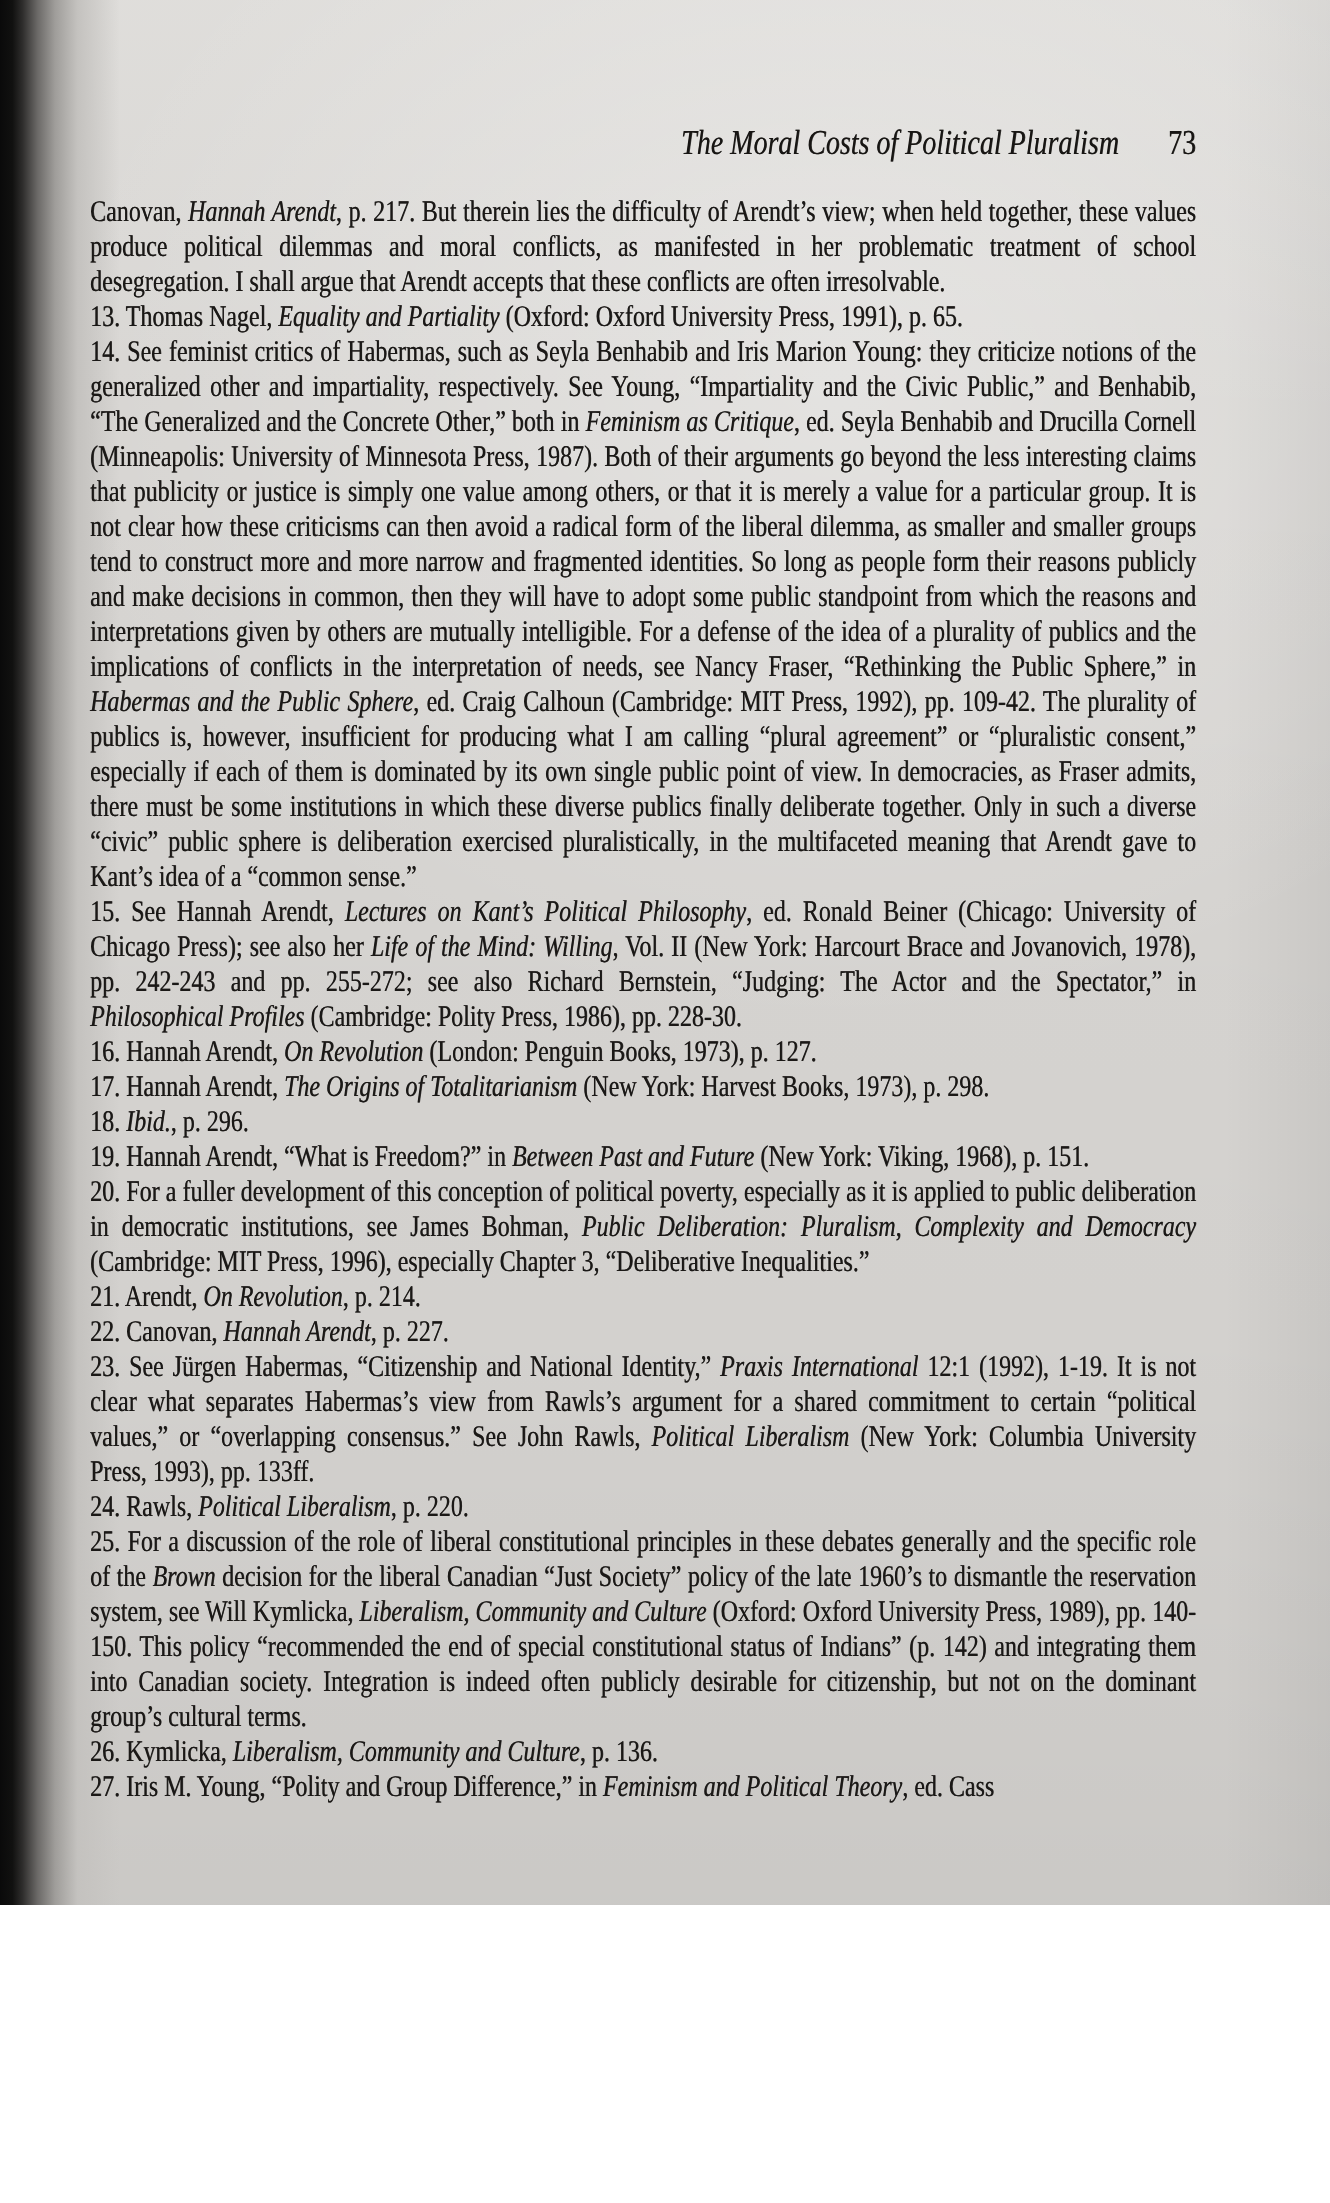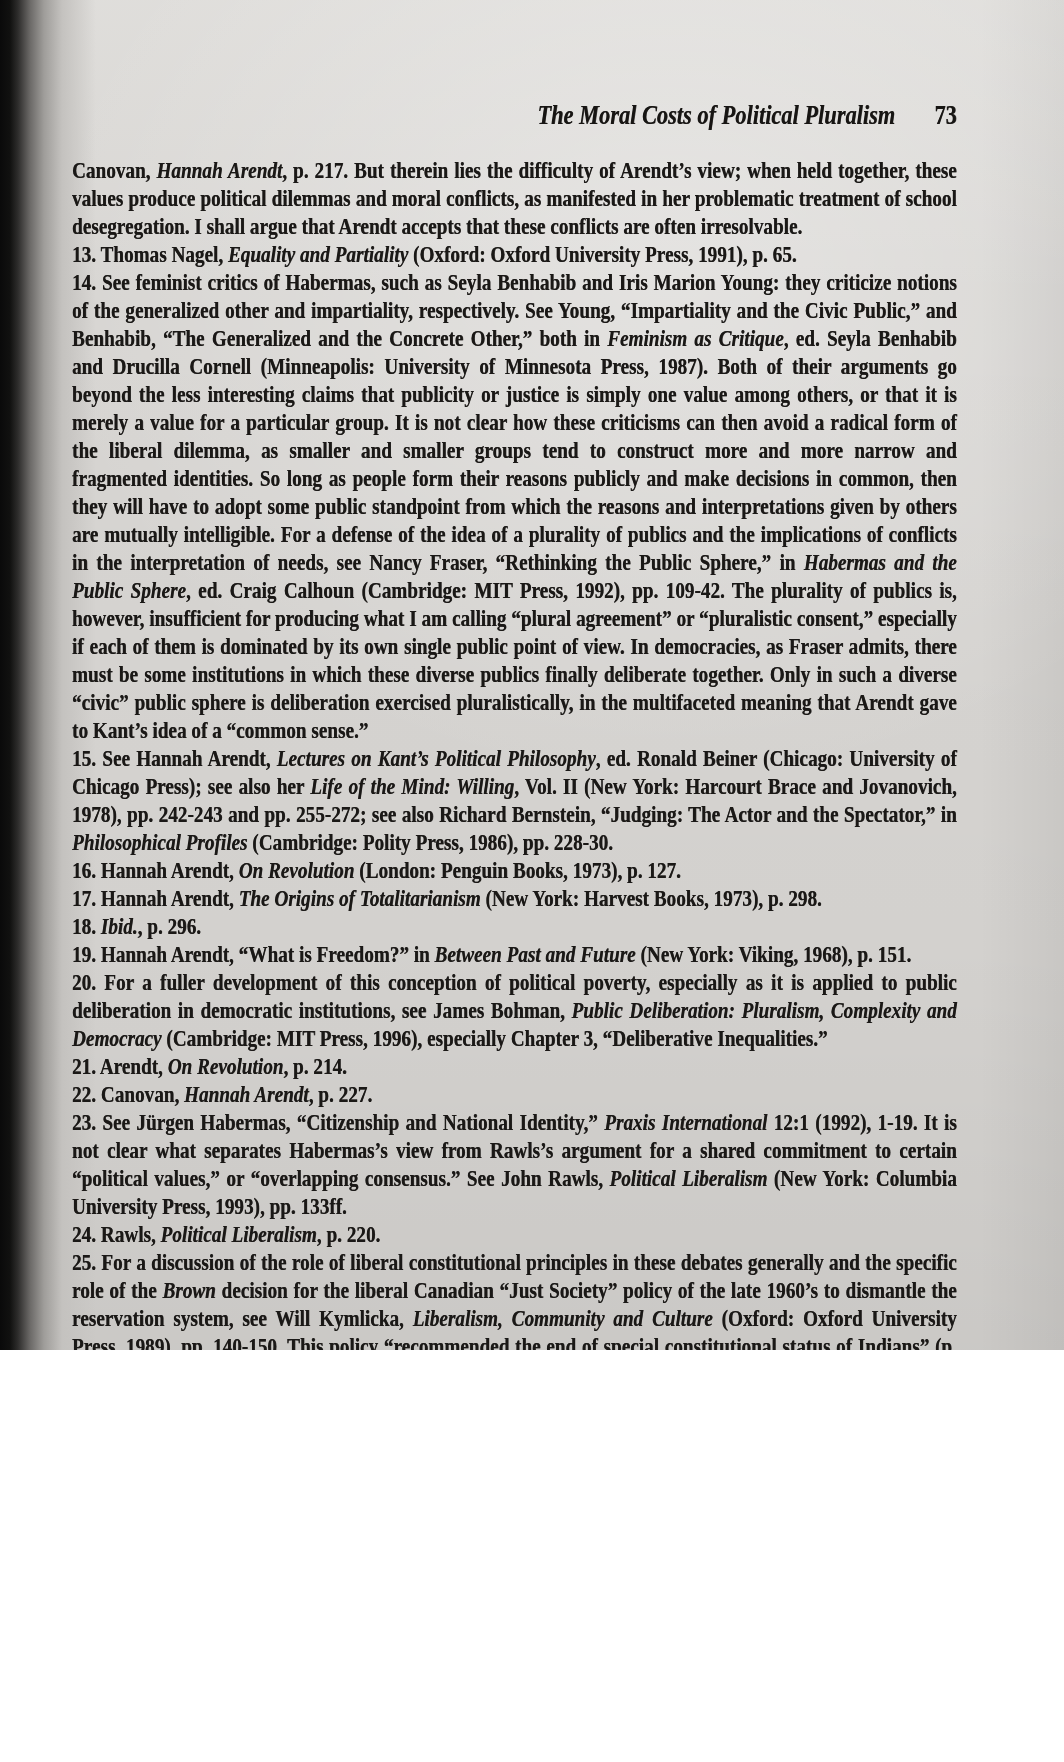--- a/index.html
+++ b/index.html
@@ -6,28 +6,27 @@
     margin: 0;
     padding: 0;
     width: 1064px;
     height: 1762px;
     overflow: hidden;
     font-family: "Liberation Serif", "DejaVu Serif", serif;
   }
   .page {
     position: relative;
     width: 1064px;
-    height: 1350px;
+    height: 1524px;
     background-color: #d7d5d2;
     background-image:
       radial-gradient(ellipse 880px 720px at 63% 20%, rgba(255,255,255,0.32), rgba(255,255,255,0) 72%),
       linear-gradient(180deg, rgba(252,252,250,0.22) 0%, rgba(0,0,0,0) 22%, rgba(0,0,0,0.02) 70%, rgba(0,0,0,0.06) 100%),
       linear-gradient(270deg, rgba(0,0,0,0.05) 0%, rgba(0,0,0,0) 8%);
     overflow: hidden;
-    font-weight: bold;
   }
   .spine {
     position: absolute;
     left: 0; top: 0;
     width: 100px; height: 100%;
     background: linear-gradient(90deg,
       #0a0a0a 0px,
       #111110 10px,
       #2e2d2c 18px,
       #6b6967 30px,

